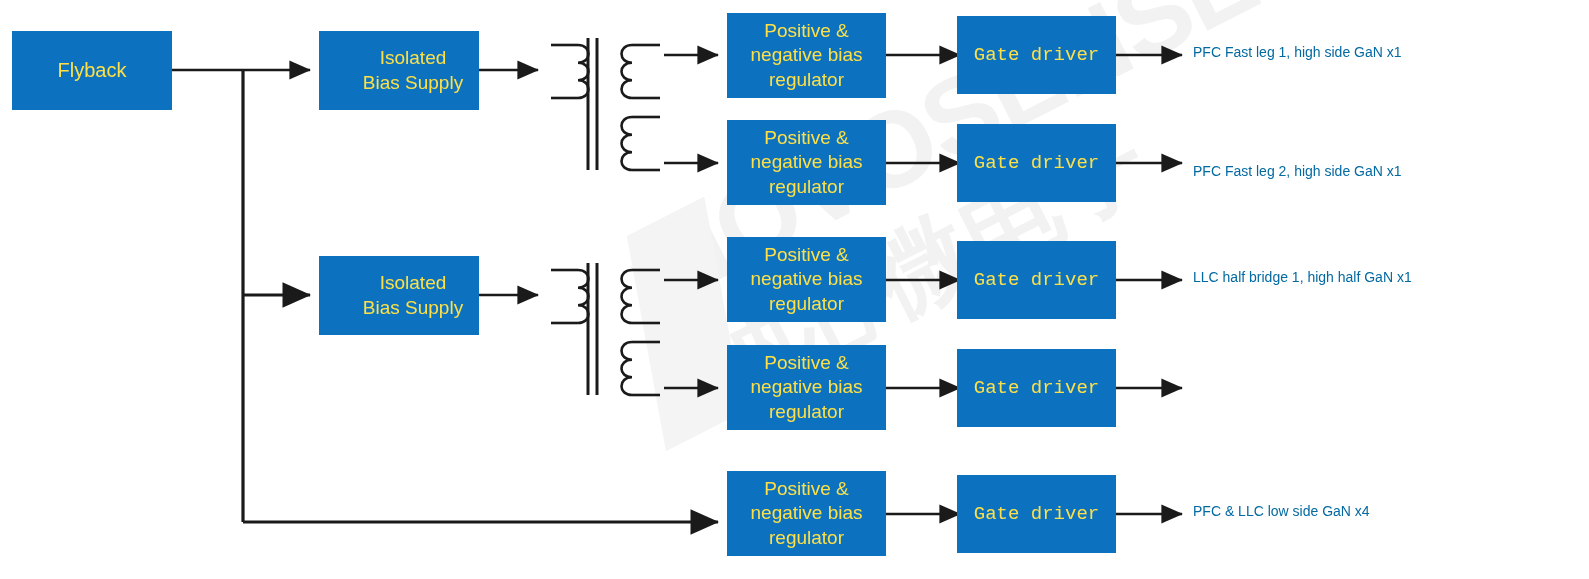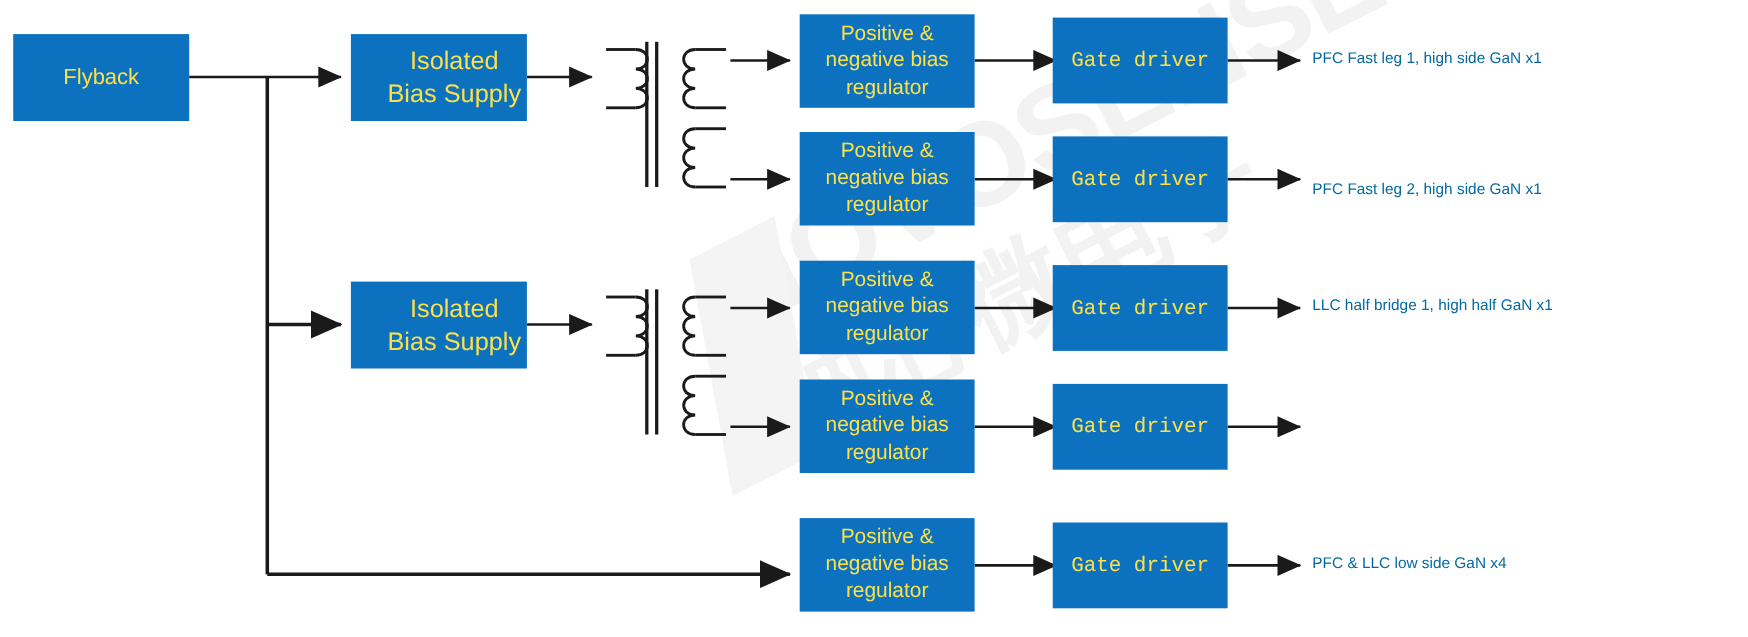--- a/index.html
+++ b/index.html
@@ -65,21 +65,21 @@
     display: flex;
     align-items: center;
     justify-content: center;
     text-align: center;
     box-sizing: border-box;
     z-index: 3;
     line-height: 1.28;
   }
   .box-label { display: block; padding: 0 4px; }
   .box.size-flyback  { font-size: 20px; }
-  .box.size-bias     { font-size: 23px; padding-left: 28px; }
+  .box.size-bias     { font-size: 19px; padding-left: 28px; }
   .box.size-reg      { font-size: 19px; }
   .box.size-gate     { font-size: 19px; font-family: Liberation Mono, monospace; }
 
   
   .outlabel {
     position: absolute;
     color: #0369a1;
     font-size: 14px;
     white-space: nowrap;
     z-index: 3;

